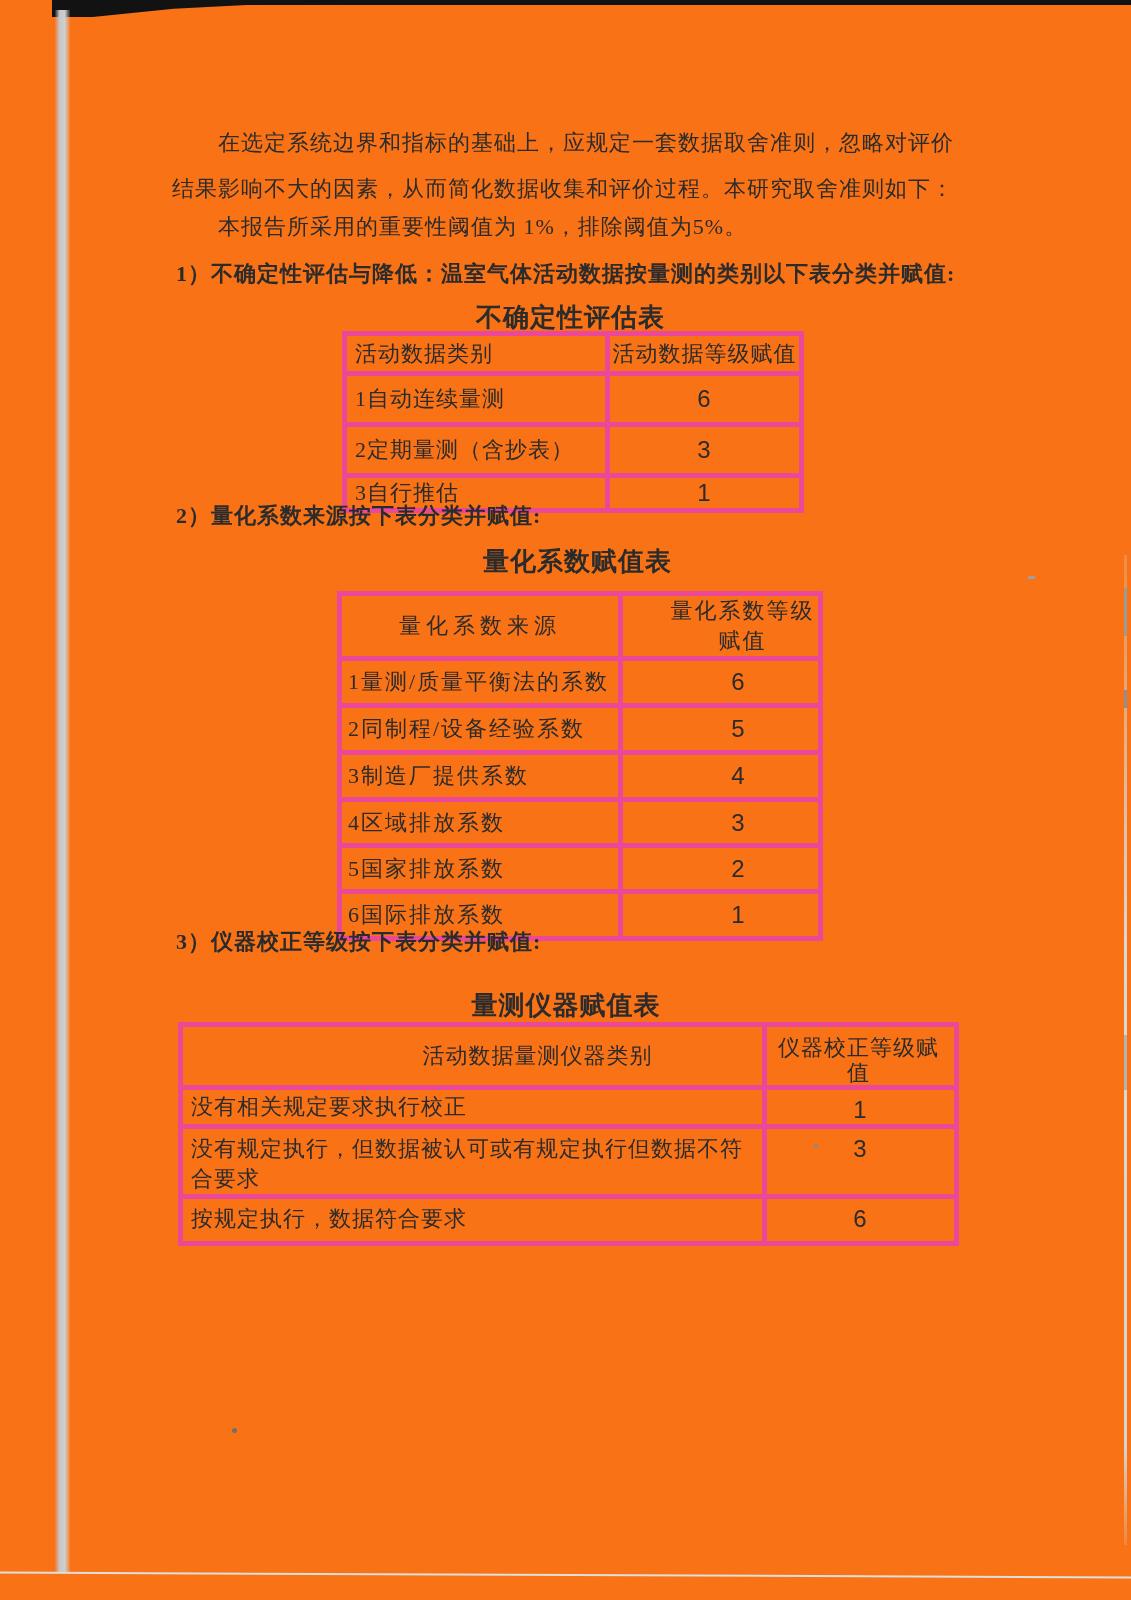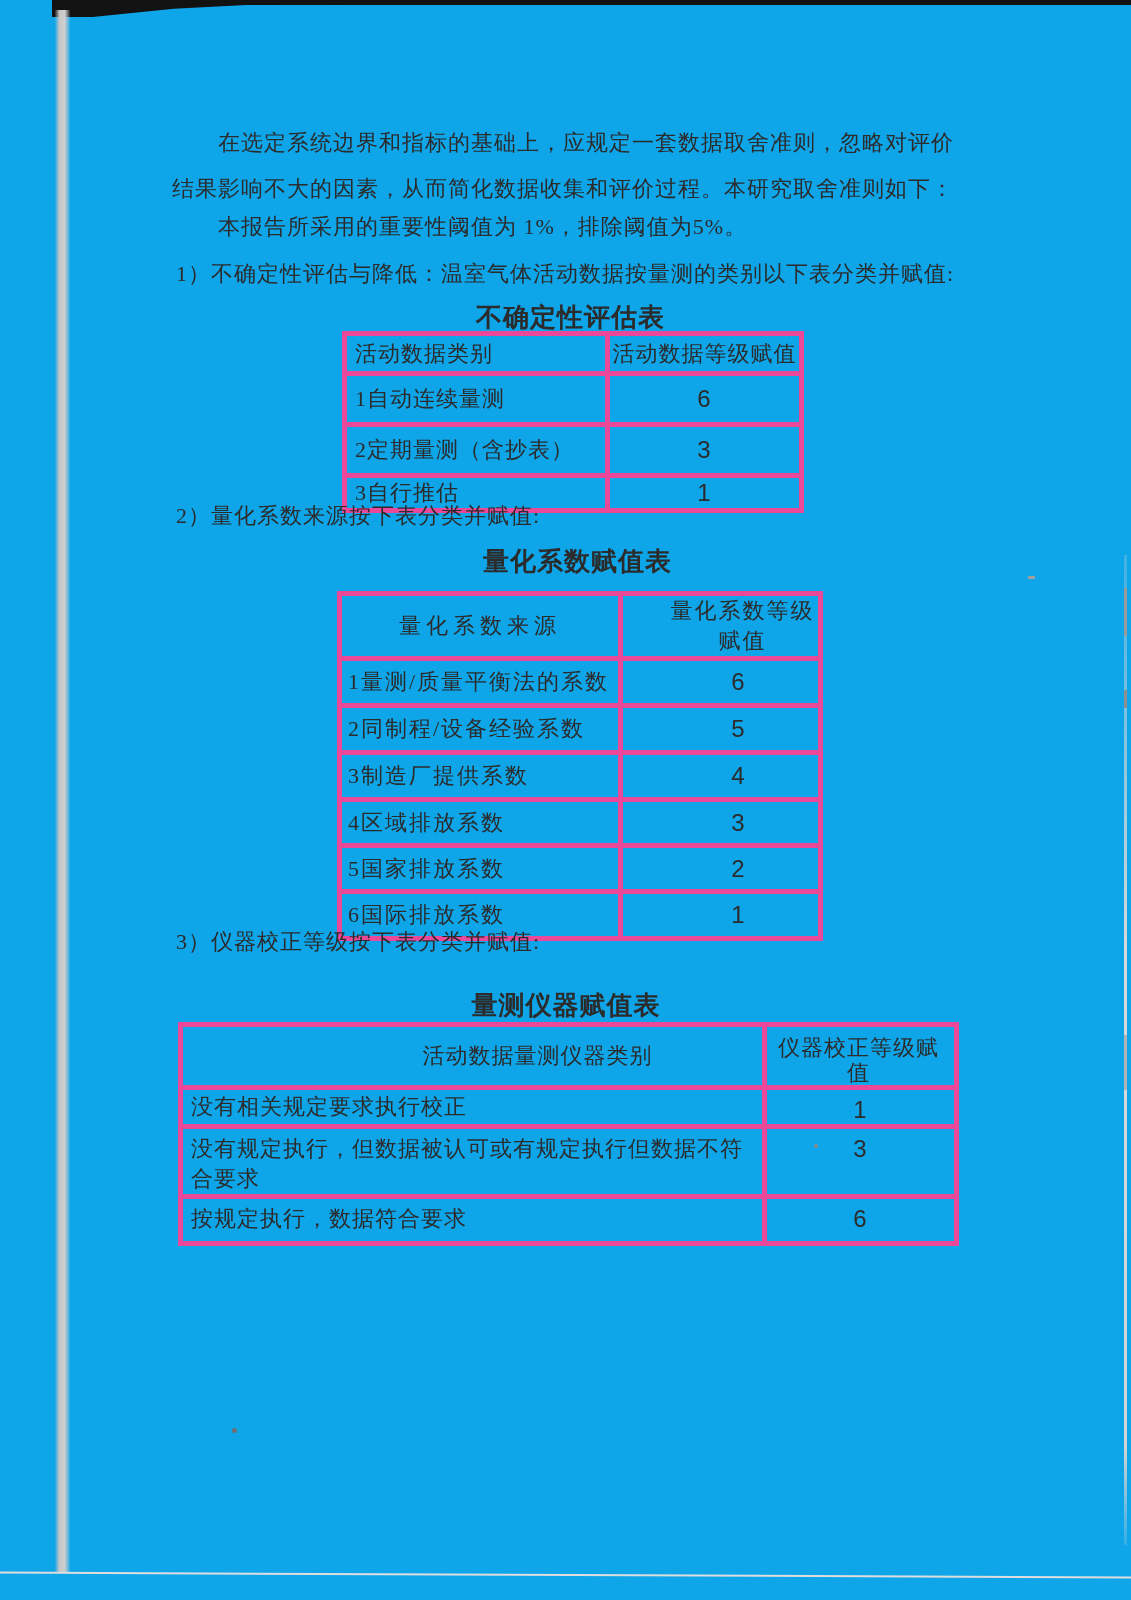--- a/index.html
+++ b/index.html
@@ -1,18 +1,18 @@
 <!DOCTYPE html>
 <html><head>
 <meta charset="utf-8">
 <style>
   * { margin:0; padding:0; box-sizing:border-box; }
   html,body { width:1131px; height:1600px; }
   body { font-family:"Liberation Serif","DejaVu Serif",serif; background:#ffffff; }
-  .page { position:relative; width:1131px; height:1600px; background:#0ea5e9; overflow:hidden; color:#2b2b2b; }
+  .page { position:relative; width:1131px; height:1600px; background:#f97316; overflow:hidden; color:#2b2b2b; }
 
   
   .top-edge { position:absolute; left:52px; top:0; width:1079px; height:5px; background:#121212; }
   .corner-wedge { position:absolute; left:52px; top:0; width:290px; height:17px; background:#121212;
                   clip-path:polygon(0 0,100% 0,42% 52%,14% 100%,0 100%); }
   .left-crease { position:absolute; left:55px; top:10px; width:15px; height:1562px;
                  background:linear-gradient(to right, rgba(190,190,190,.10), #c6c6c6 30%, #cfcfcf 65%, rgba(215,215,215,.12)); }
   .right-edge { position:absolute; left:1124px; top:555px; width:3px; height:990px;
                 background:linear-gradient(to bottom, rgba(210,210,210,.25), #d9d9d9 40%, #d4d4d4 90%, rgba(210,210,210,.2)); }
   .right-dash-1 { position:absolute; left:1124px; top:588px; width:3px; height:48px; background:#9a9a9a; }
@@ -20,21 +20,21 @@
   .right-dash-3 { position:absolute; left:1124px; top:1035px; width:3px; height:55px; background:#b3b3b3; }
   .bottom-shadow { position:absolute; left:0; top:1574px; width:1131px; height:2px; background:#dedede; transform:rotate(0.25deg); }
   .speck-1 { position:absolute; left:232px; top:1428px; width:5px; height:5px; border-radius:50%; background:#6f6f6f; }
   .speck-2 { position:absolute; left:814px; top:1144px; width:4px; height:4px; border-radius:50%; background:#8a8a8a; }
   .speck-3 { position:absolute; left:1028px; top:576px; width:7px; height:3px; background:#9f9f9f; }
 
   
   .blk { position:absolute; font-size:22px; letter-spacing:1px; color:#2b2b2b; white-space:nowrap; }
   .para { line-height:46px; }
   .indent { padding-left:46px; }
-  .heading { font-weight:400; line-height:44px; }
+  .heading { font-weight:700; line-height:44px; }
   .caption { font-weight:600; font-size:26px; line-height:36px; text-align:center; }
 
   
   table.tbl { position:absolute; border-collapse:collapse; table-layout:fixed; font-size:22px; color:#2b2b2b; }
   .tbl th, .tbl td { border:5px solid #ec4899; overflow:hidden; letter-spacing:1px; font-weight:normal; }
   .tbl .c-label { text-align:left; padding-left:8px; }
   .tbl .c-val { text-align:center; font-size:24px; font-family:"Liberation Sans","DejaVu Sans",sans-serif; }
   .tbl th.center { text-align:center; }
 
   

